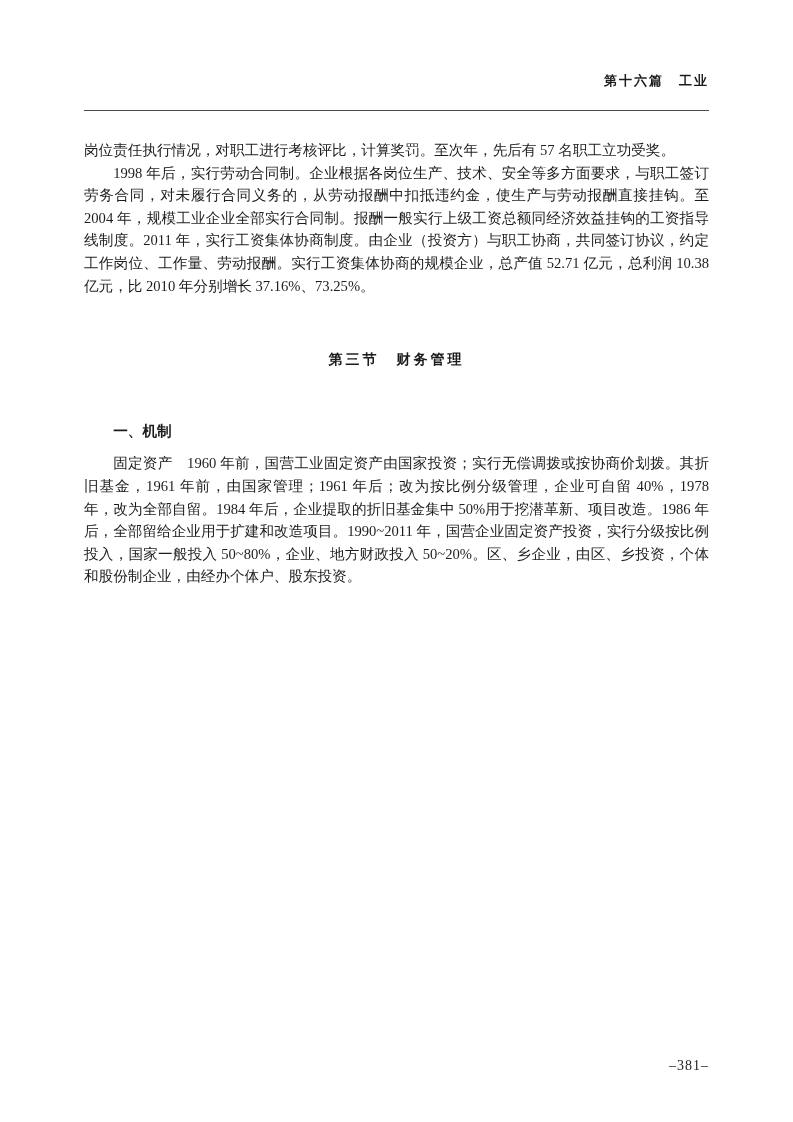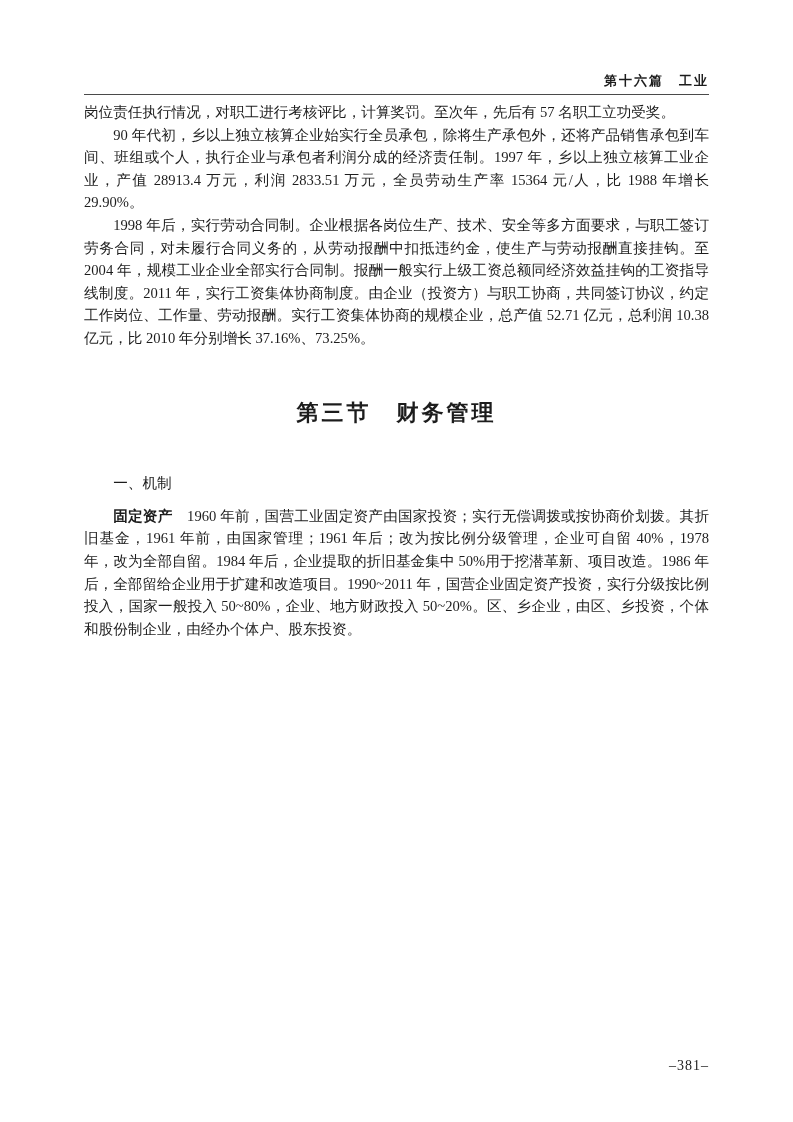--- a/index.html
+++ b/index.html
@@ -18,55 +18,55 @@
     box-sizing: border-box;
     padding: 72px 84px 0 84px;
     color: #1c1c1c;
     overflow: hidden;
   }
   .header {
     display: flex;
     justify-content: flex-end;
     align-items: center;
     border-bottom: 1px solid #4a4a4a;
-    padding-bottom: 4px;
+    padding-bottom: 20px;
   }
   .header-title {
     font-size: 13px;
     font-weight: bold;
     letter-spacing: 2px;
   }
   .body-text {
-    margin-top: 6px;
+    margin-top: 28px;
     font-size: 14.6px;
     line-height: 22.6px;
     text-align: justify;
   }
   p.para {
     margin: 0;
     text-indent: 2em;
   }
   p.para.no-indent {
     text-indent: 0;
   }
   h1.section-title {
-    font-size: 22px;
+    font-size: 14px;
     font-weight: bold;
     text-align: center;
     margin: 52px 0 48px 0;
     letter-spacing: 3px;
   }
   h2.sub-heading {
     font-size: 14.6px;
-    font-weight: normal;
+    font-weight: bold;
     margin: 16px 0 10px 0;
     text-indent: 2em;
   }
   .lead {
-    font-weight: bold;
+    font-weight: normal;
     margin-right: 1em;
   }
   .page-number {
     position: absolute;
     right: 84px;
     bottom: 48px;
     font-size: 14px;
     letter-spacing: 1px;
     color: #1c1c1c;
   }
@@ -78,21 +78,20 @@
 
   <div class="header">
     <span class="header-title">第十六篇　工业</span>
   </div>
 
   <div class="body-text">
 
     <p class="para no-indent">岗位责任执行情况，对职工进行考核评比，计算奖罚。至次年，先后有 57 名职工立功受奖。</p>
 
 
-    <p class="para">90 年代初，乡以上独立核算企业始实行全员承包，除将生产承包外，还将产品销售承包到车间、班组或个人，执行企业与承包者利润分成的经济责任制。1997 年，乡以上独立核算工业企业，产值 28913.4 万元，利润 2833.51 万元，全员劳动生产率 15364 元/人，比 1988 年增长 29.90%。</p>
 
     <p class="para">1998 年后，实行劳动合同制。企业根据各岗位生产、技术、安全等多方面要求，与职工签订劳务合同，对未履行合同义务的，从劳动报酬中扣抵违约金，使生产与劳动报酬直接挂钩。至 2004 年，规模工业企业全部实行合同制。报酬一般实行上级工资总额同经济效益挂钩的工资指导线制度。2011 年，实行工资集体协商制度。由企业（投资方）与职工协商，共同签订协议，约定工作岗位、工作量、劳动报酬。实行工资集体协商的规模企业，总产值 52.71 亿元，总利润 10.38 亿元，比 2010 年分别增长 37.16%、73.25%。</p>
 
     <h1 class="section-title">第三节　财务管理</h1>
 
     <h2 class="sub-heading">一、机制</h2>
 
 
 
     <p class="para">

